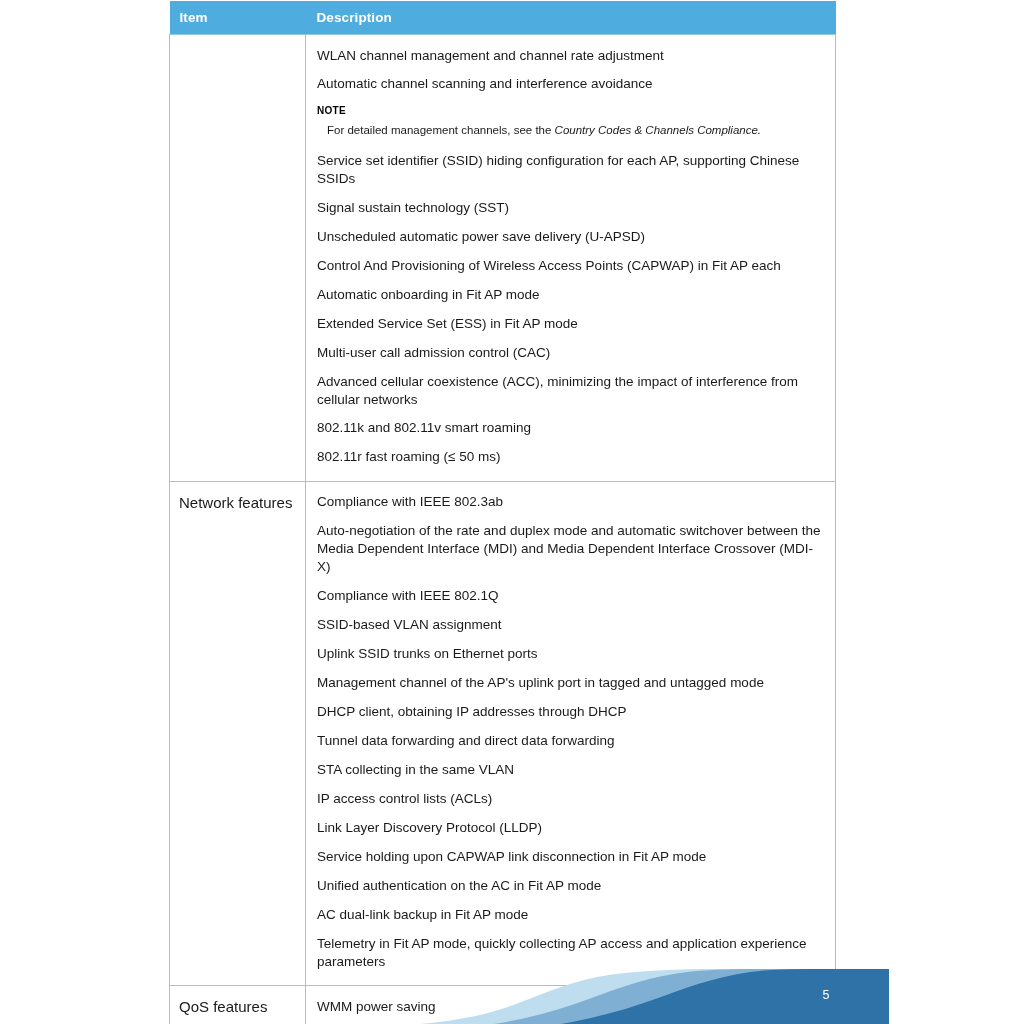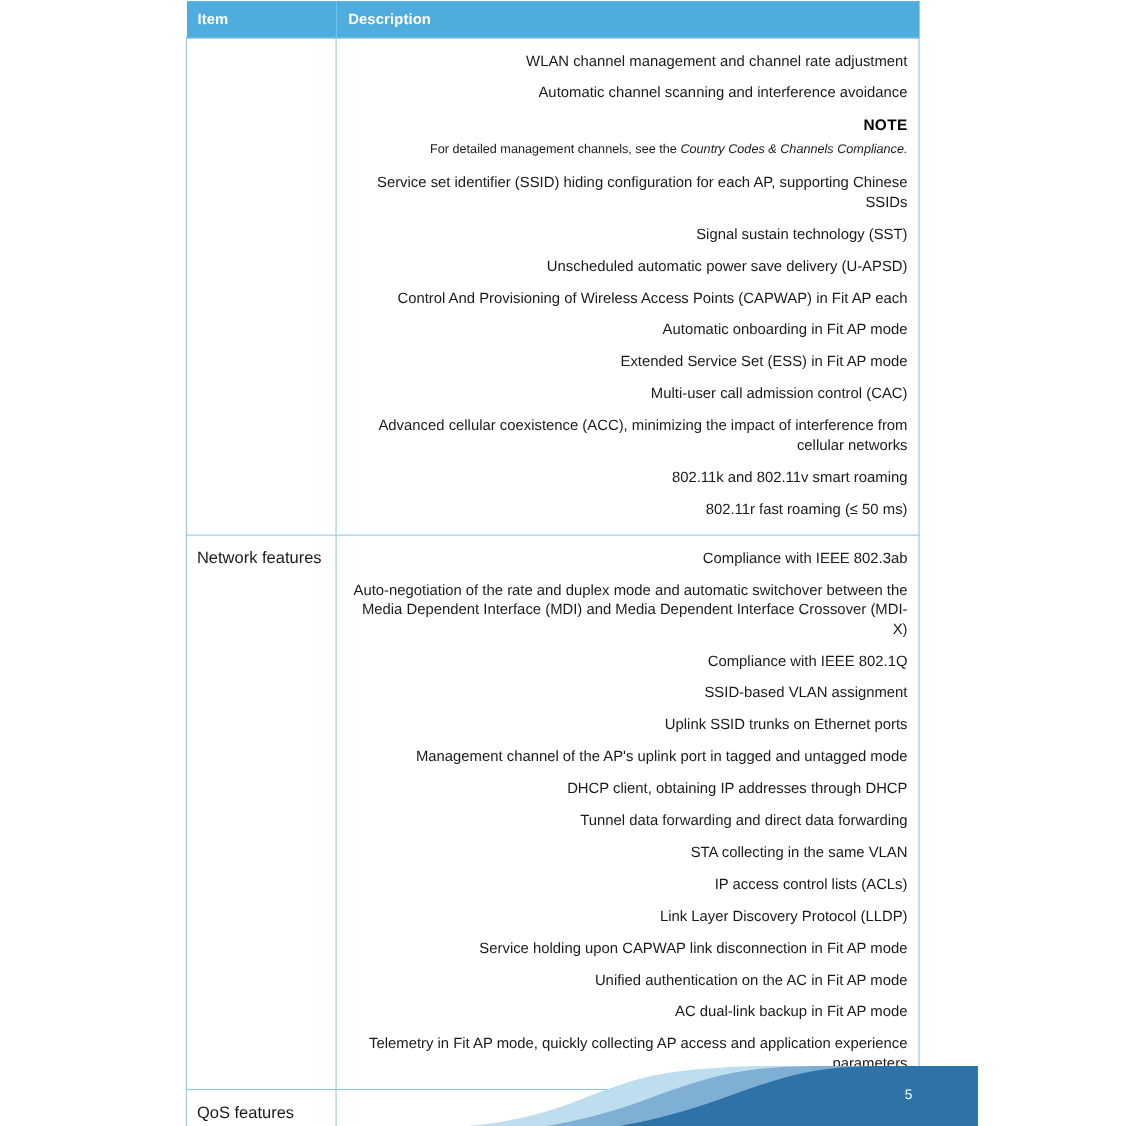--- a/index.html
+++ b/index.html
@@ -60,34 +60,33 @@
     line-height: 1.35;
   }
   .spec-table td.cell-desc {
     padding: 6px 10px 9px 11px;
   }
 
   .feat-list {
     margin: 0;
     padding: 0;
     list-style: none;
-    text-align: right;
   }
   .feat-list li {
     font-size: 13.5px;
     color: #1a1a1a;
     line-height: 1.33;
     padding: 5.5px 0 5.5px 0;
   }
 
   .note-block {
     padding: 6px 0 3px 0;
   }
   .note-title {
-    font-size: 14px;
+    font-size: 10px;
     font-weight: bold;
     color: #000000;
     letter-spacing: 0.3px;
     line-height: 1.3;
   }
   .note-body {
     font-size: 11.5px;
     color: #1a1a1a;
     line-height: 1.35;
     padding: 6px 0 2px 10px;

